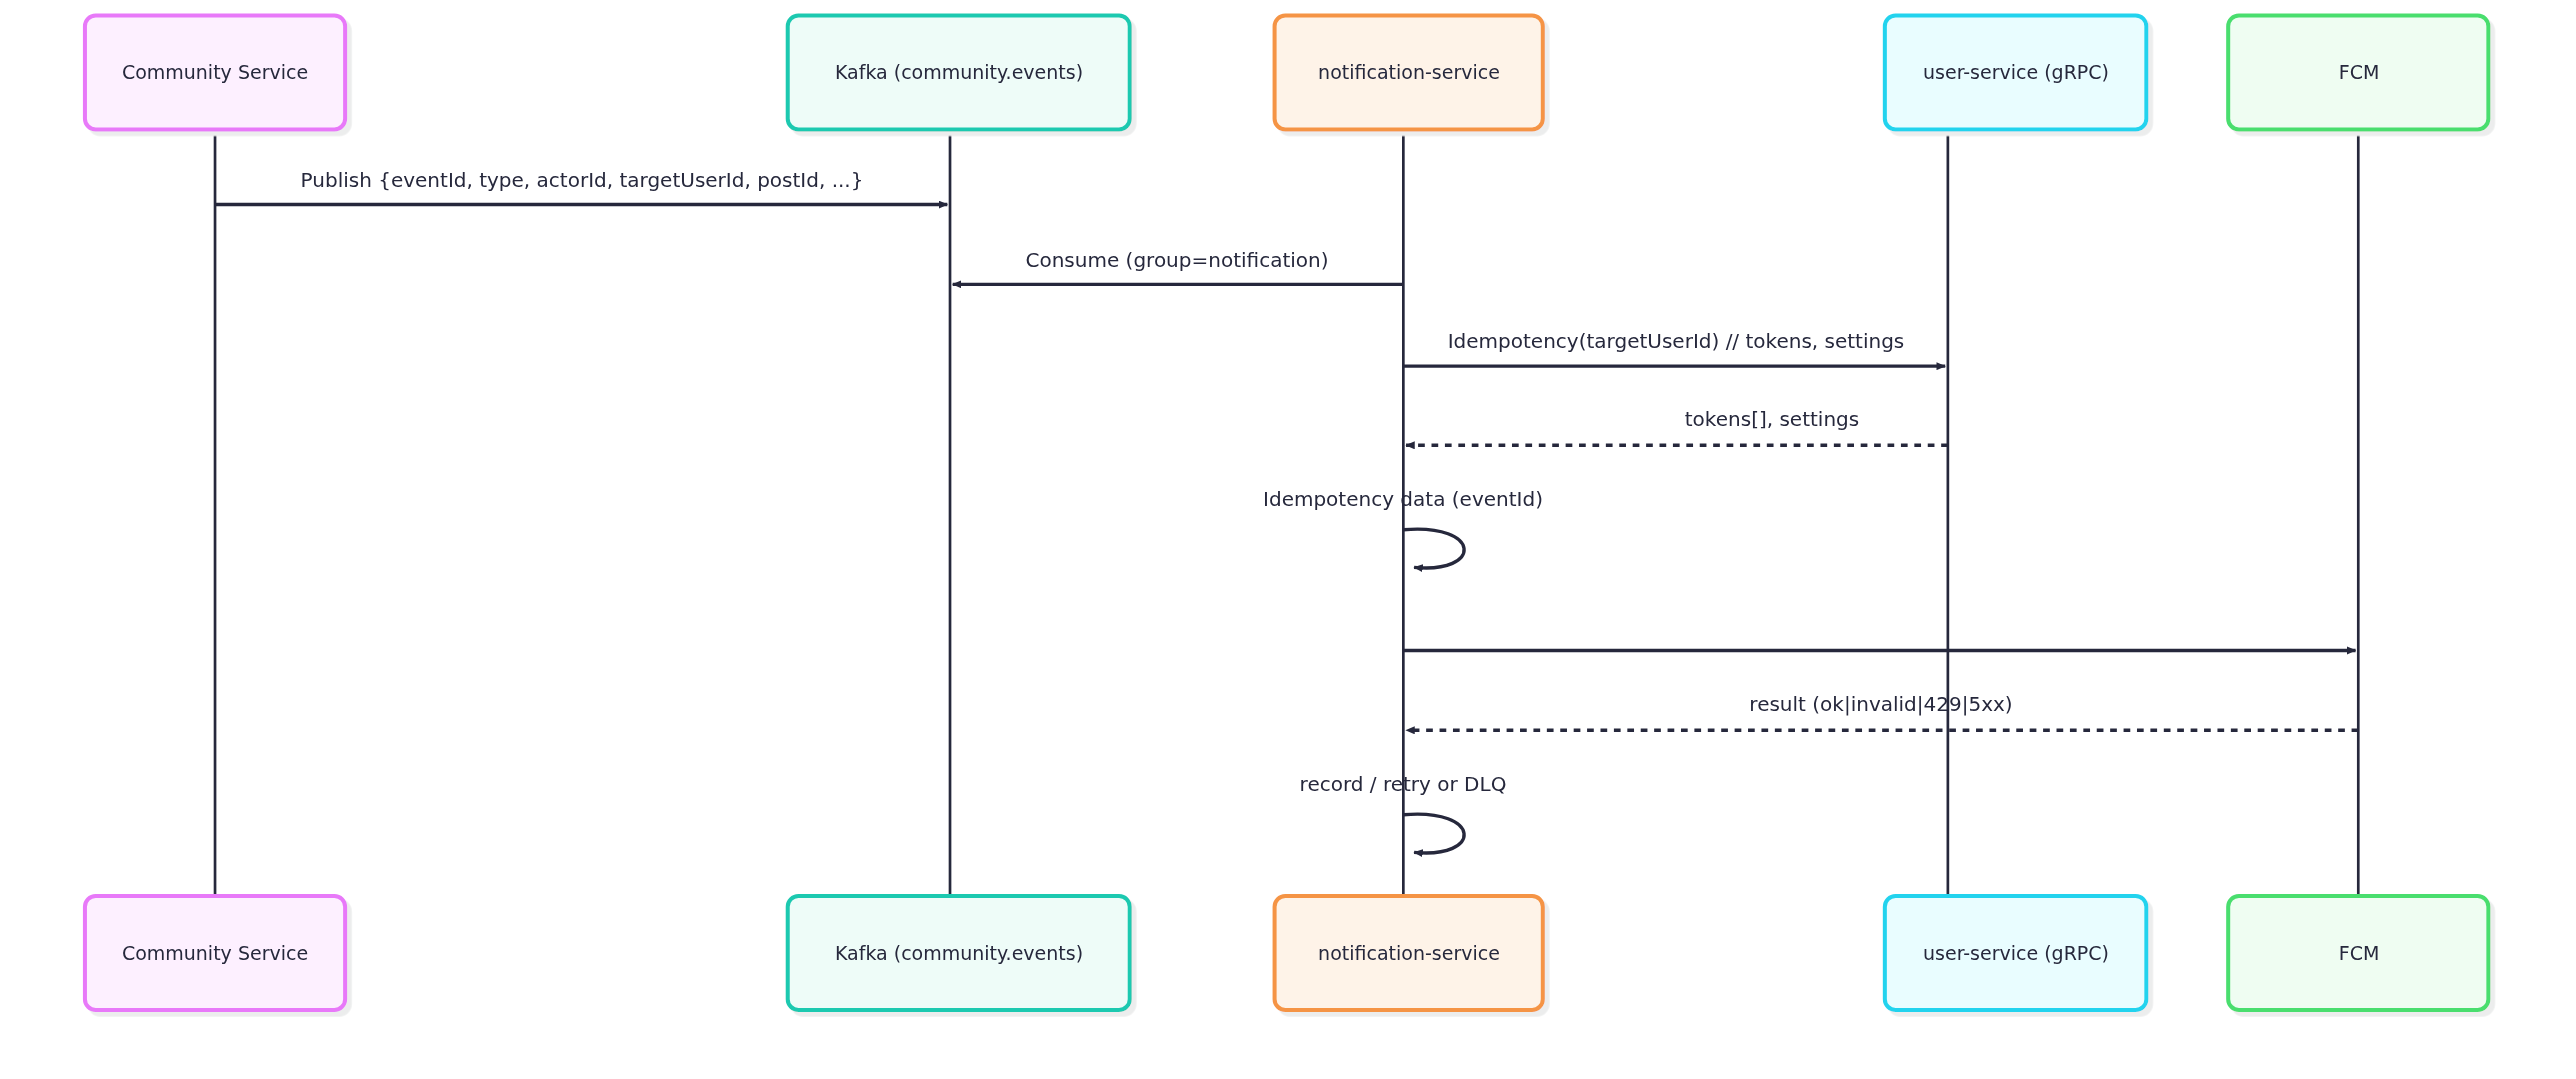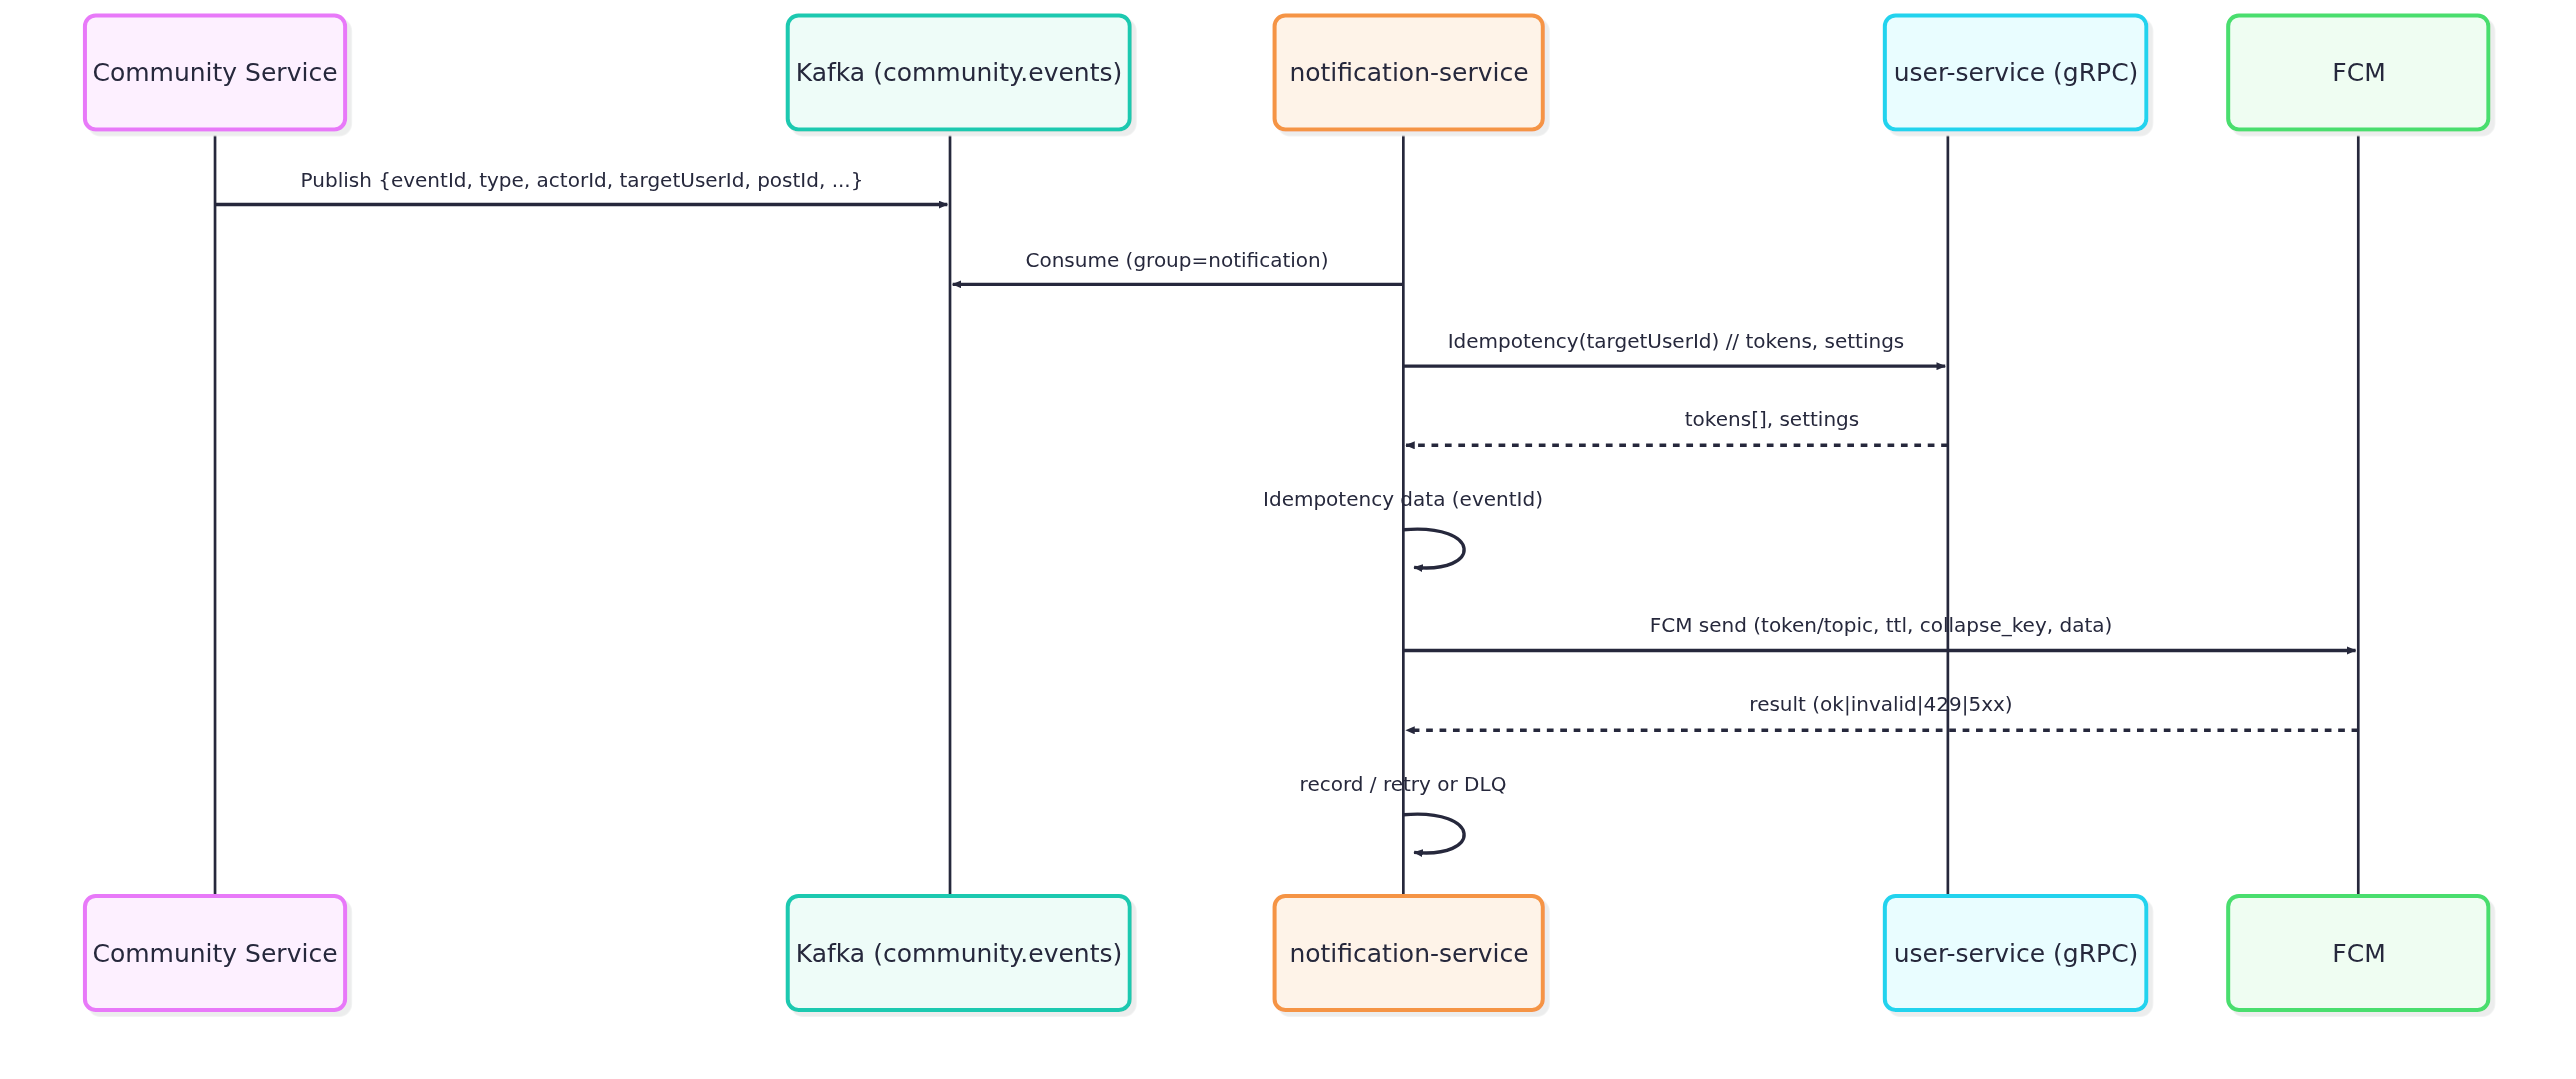--- a/index.html
+++ b/index.html
@@ -23,21 +23,21 @@
     position: absolute;
     top: 0;
     left: 0;
     width: 2576px;
     height: 1079px;
   }
   .actor-label {
     position: absolute;
     transform: translate(-50%, -50%);
     white-space: nowrap;
-    font-size: 25px;
+    font-size: 19px;
     color: #26283c;
     font-family: "DejaVu Sans", "Liberation Sans", sans-serif;
     pointer-events: none;
   }
   .msg-label {
     position: absolute;
     transform: translate(-50%, -50%);
     white-space: nowrap;
     font-size: 20px;
     color: #26283c;
@@ -101,19 +101,18 @@
       <div class="actor-label" style="left: 1409px; top: 953px;">notification-service</div>
       <div class="actor-label" style="left: 2016px; top: 72px;">user-service (gRPC)</div>
       <div class="actor-label" style="left: 2016px; top: 953px;">user-service (gRPC)</div>
       <div class="actor-label" style="left: 2359px; top: 72px;">FCM</div>
       <div class="actor-label" style="left: 2359px; top: 953px;">FCM</div>
       <div class="msg-label" style="left: 582px; top: 180px;">Publish {eventId, type, actorId, targetUserId, postId, ...}</div>
       <div class="msg-label" style="left: 1177px; top: 260px;">Consume (group=notification)</div>
       <div class="msg-label" style="left: 1676px; top: 341px;">Idempotency(targetUserId) // tokens, settings</div>
       <div class="msg-label" style="left: 1772px; top: 419px;">tokens[], settings</div>
       <div class="msg-label" style="left: 1403px; top: 499px;">Idempotency data (eventId)</div>
-      <div class="msg-label" style="left: 1881px; top: 625px;">FCM send (token/topic, ttl, collapse_key, data)</div>
       <div class="msg-label" style="left: 1881px; top: 704px;">result (ok|invalid|429|5xx)</div>
       <div class="msg-label" style="left: 1403px; top: 784px;">record / retry or DLQ</div>
     </div>
 
 </div>
 
 
 </body></html>

